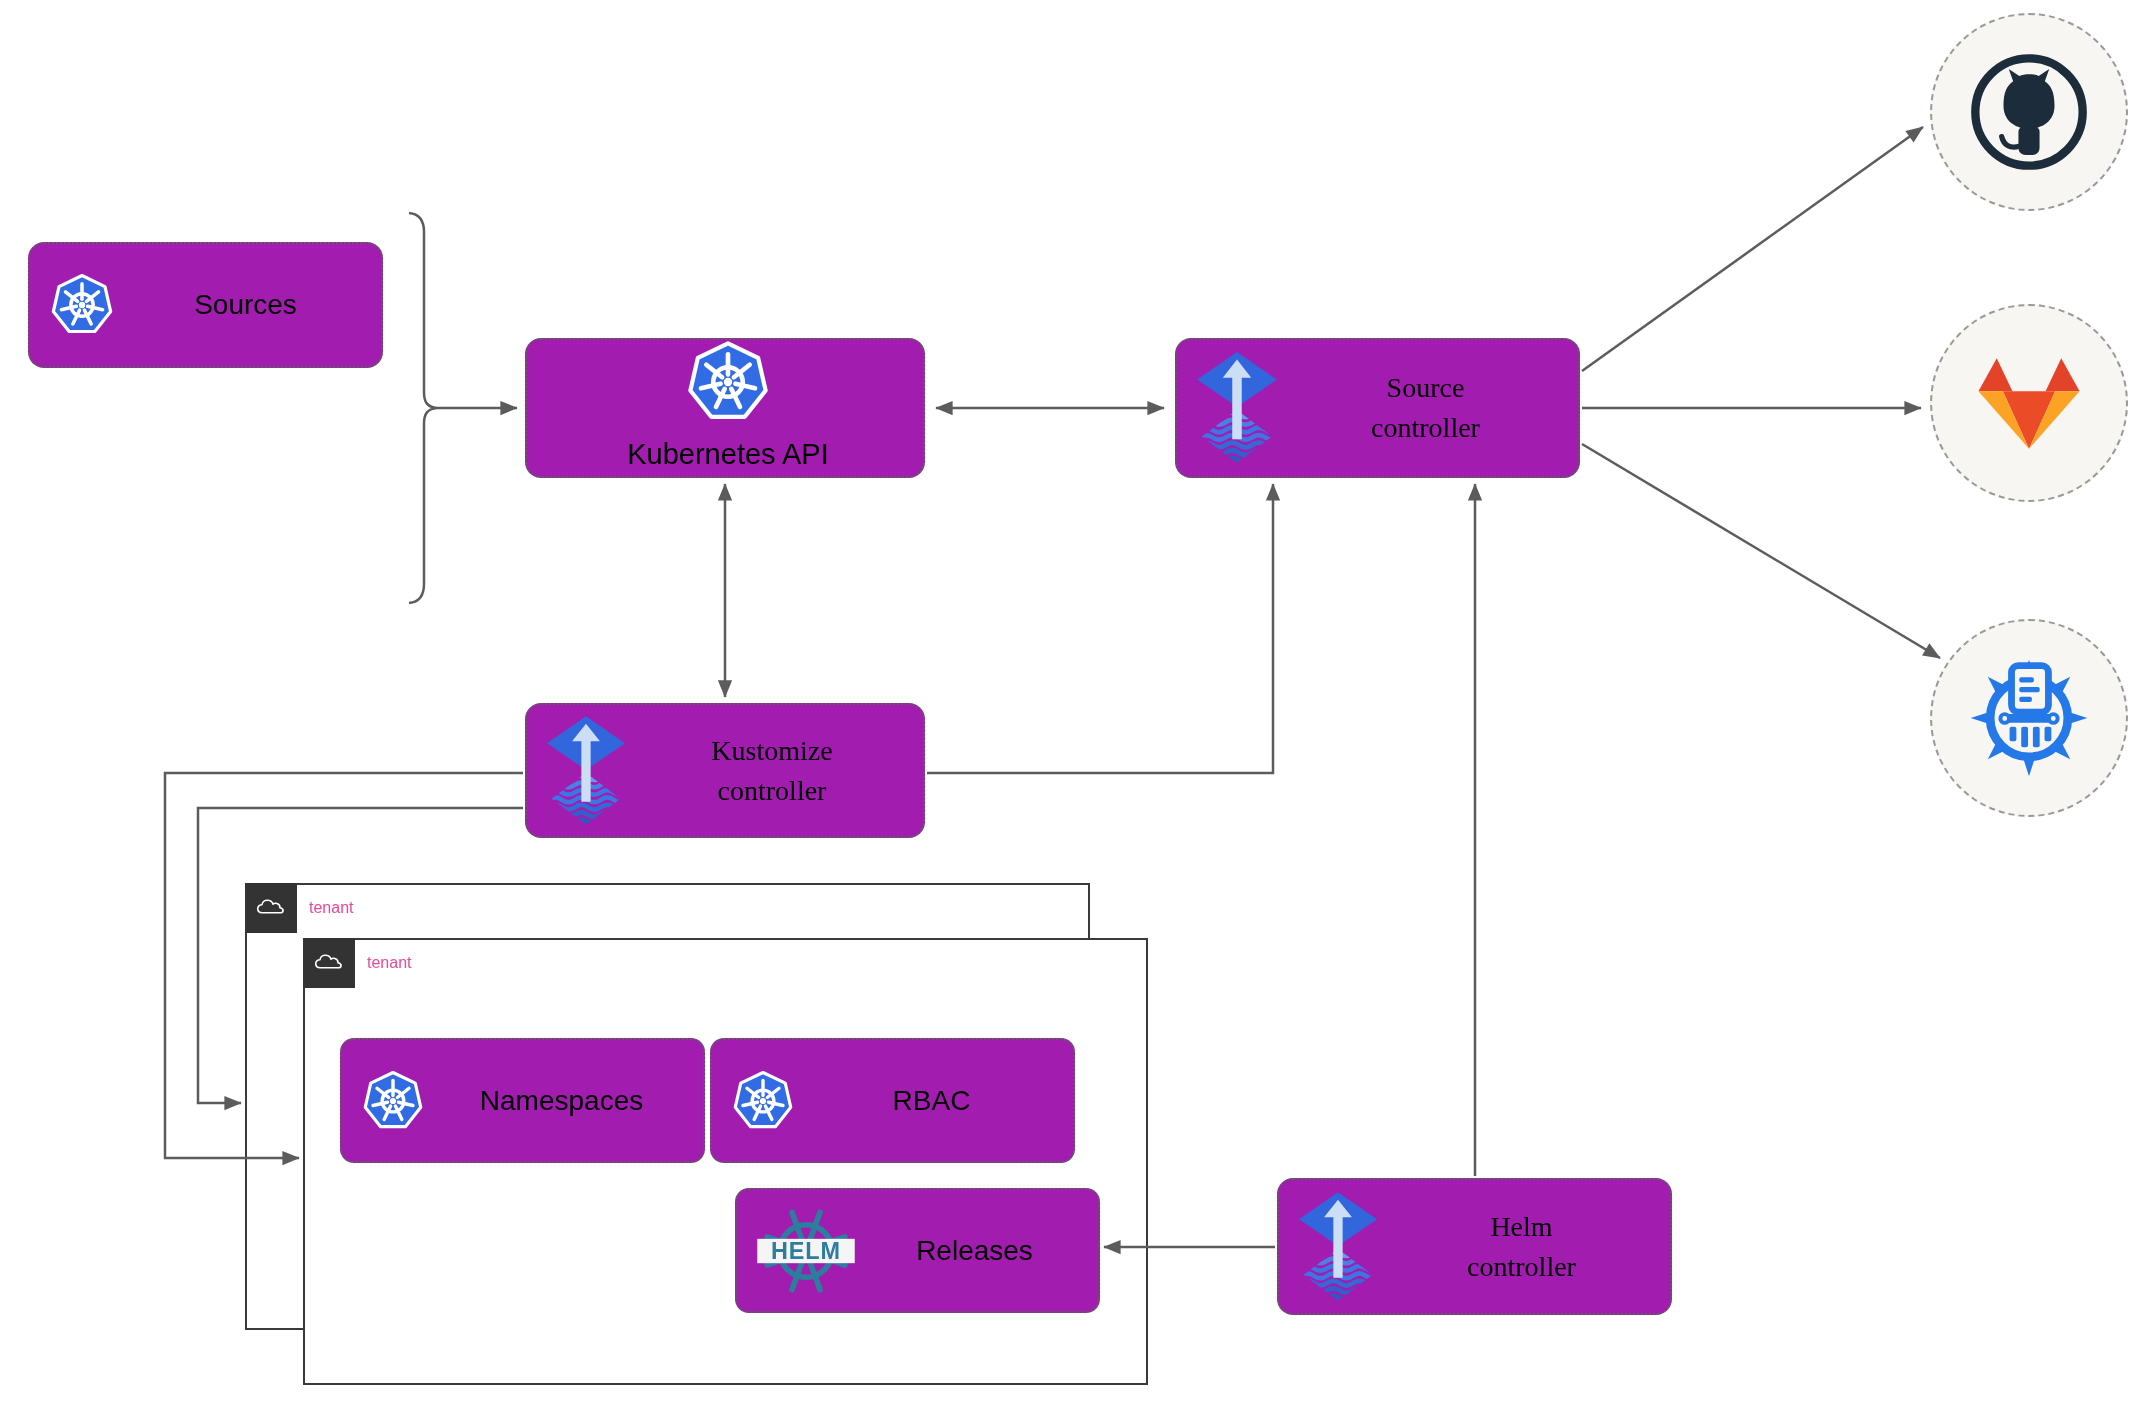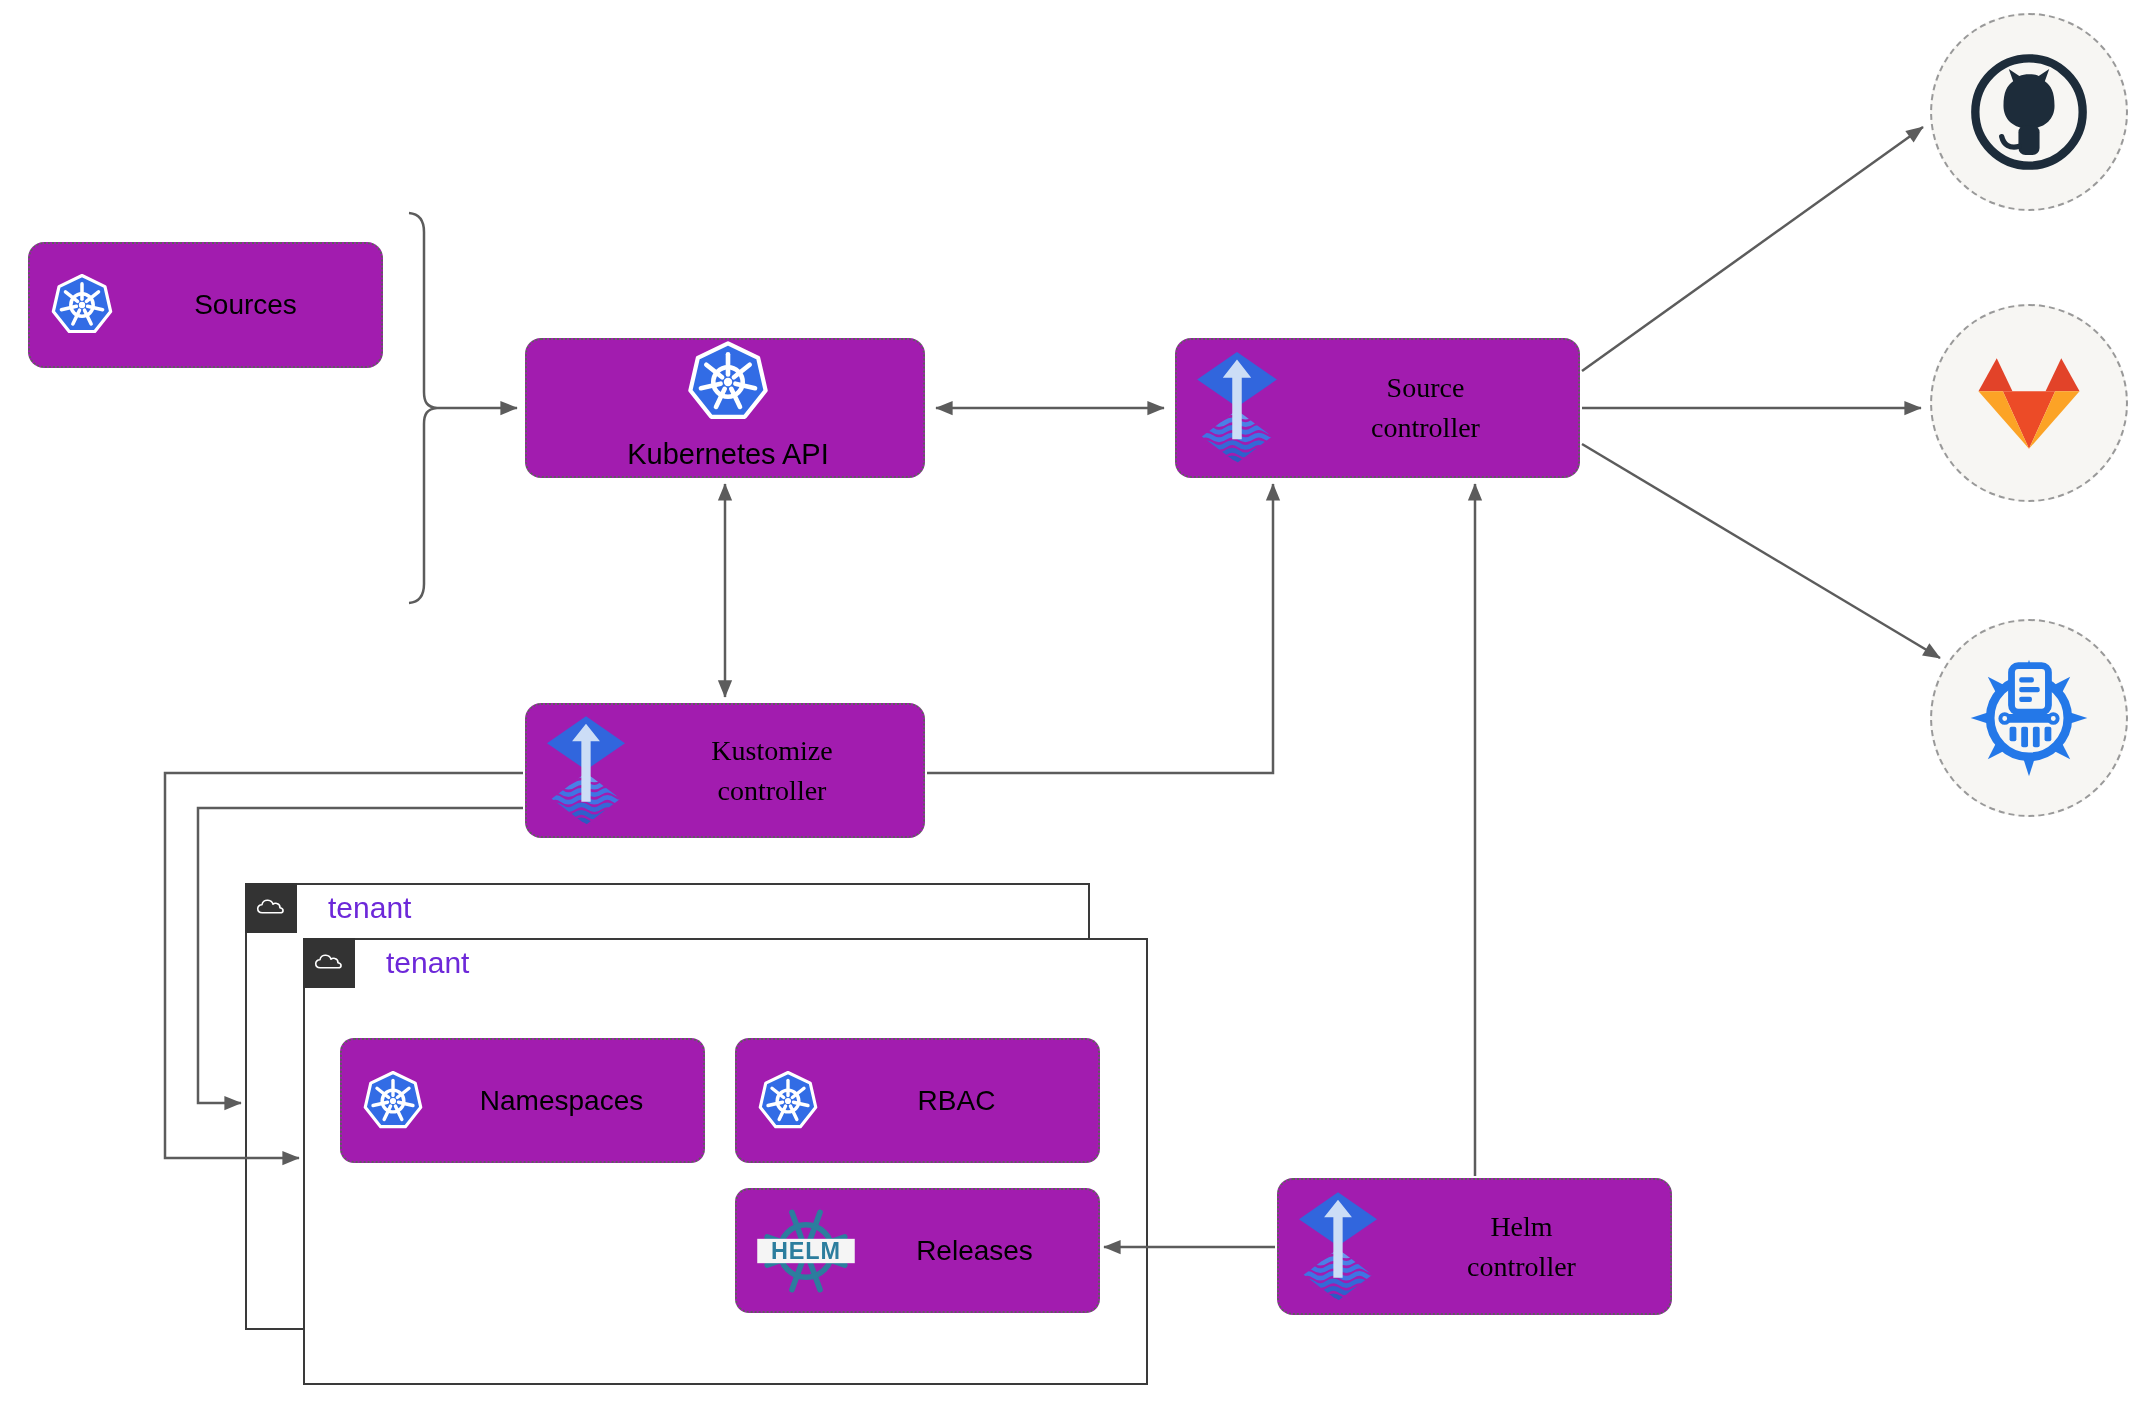--- a/index.html
+++ b/index.html
@@ -25,21 +25,21 @@
   
   .tenant{
     position:absolute;background:#ffffff;border:2.5px solid #3a3a3a;box-sizing:border-box;
   }
   .tenant .tab{
     position:absolute;top:-2.5px;left:-2.5px;width:52px;height:50px;background:#333333;
     display:flex;align-items:center;justify-content:center;
   }
   .tenant .tenant-label{
     position:absolute;top:-2.5px;left:62px;height:50px;display:flex;align-items:center;
-    font-size:30px;color:#6d28d9;margin-left:19px;
+    font-size:16px;color:#ec4899;
   }
   svg.connectors{position:absolute;left:0;top:0;pointer-events:none;}
   .conn{stroke:#5c5c5c;stroke-width:2.5;fill:none;}
   .hidden-defs{position:absolute;width:0;height:0;overflow:hidden;}
 </style>
 </head>
 <body>
 
 <svg class="hidden-defs" aria-hidden="true">
   <defs>
@@ -194,21 +194,21 @@
     </div>
   </div>
 
   <div class="node" style="left:340px;top:1038px;width:365px;height:125px;border-radius:14px;justify-content:flex-end;">
     <svg class="icon" width="62" height="62">
         <use href="#ic-k8s"></use>
       </svg>
     <div class="label">Namespaces</div>
   </div>
 
-  <div class="node" style="left:735px;top:1038px;width:365px;height:125px;border-radius:14px;">
+  <div class="node" style="left:710px;top:1038px;width:365px;height:125px;border-radius:14px;">
     <svg class="icon" width="62" height="62">
         <use href="#ic-k8s"></use>
       </svg>
     <div class="label">RBAC</div>
   </div>
 
 
   <div class="node" style="left:735px;top:1188px;width:365px;height:125px;border-radius:14px;">
     <svg class="icon" width="98" height="90" viewBox="0 0 104 96">
       <g stroke="#2c7d9e" stroke-width="6" stroke-linecap="round">

